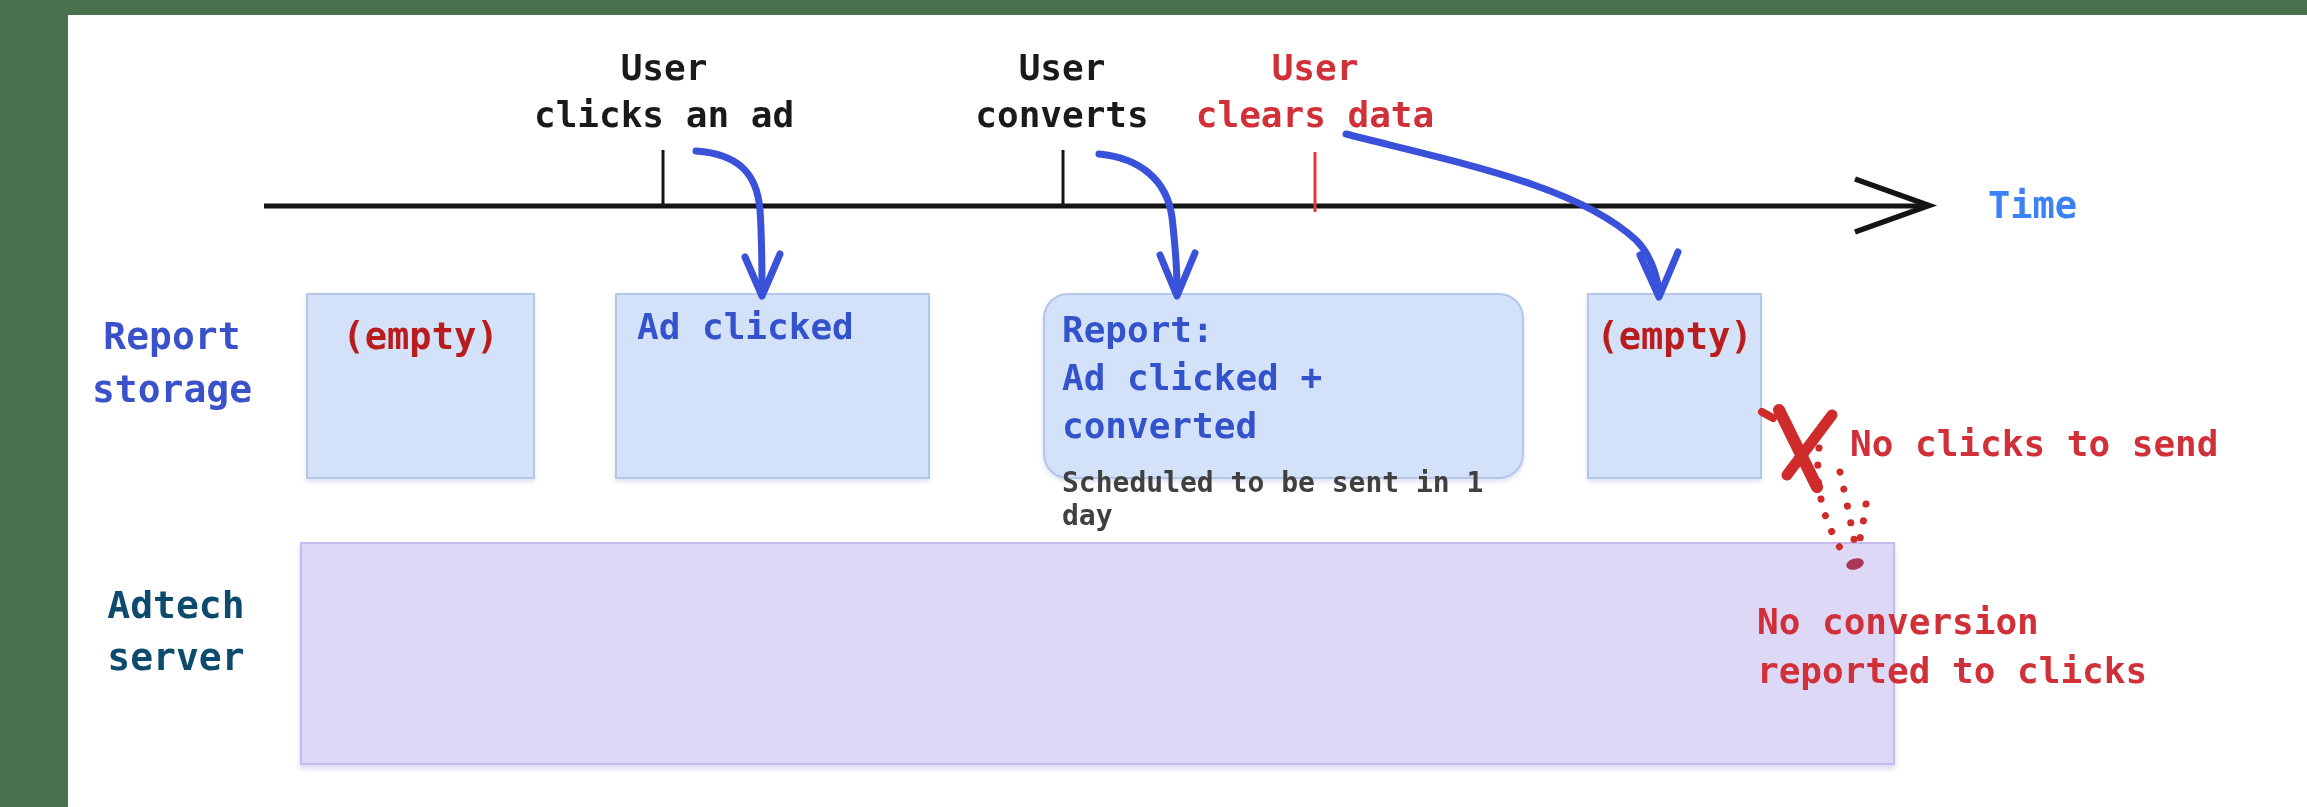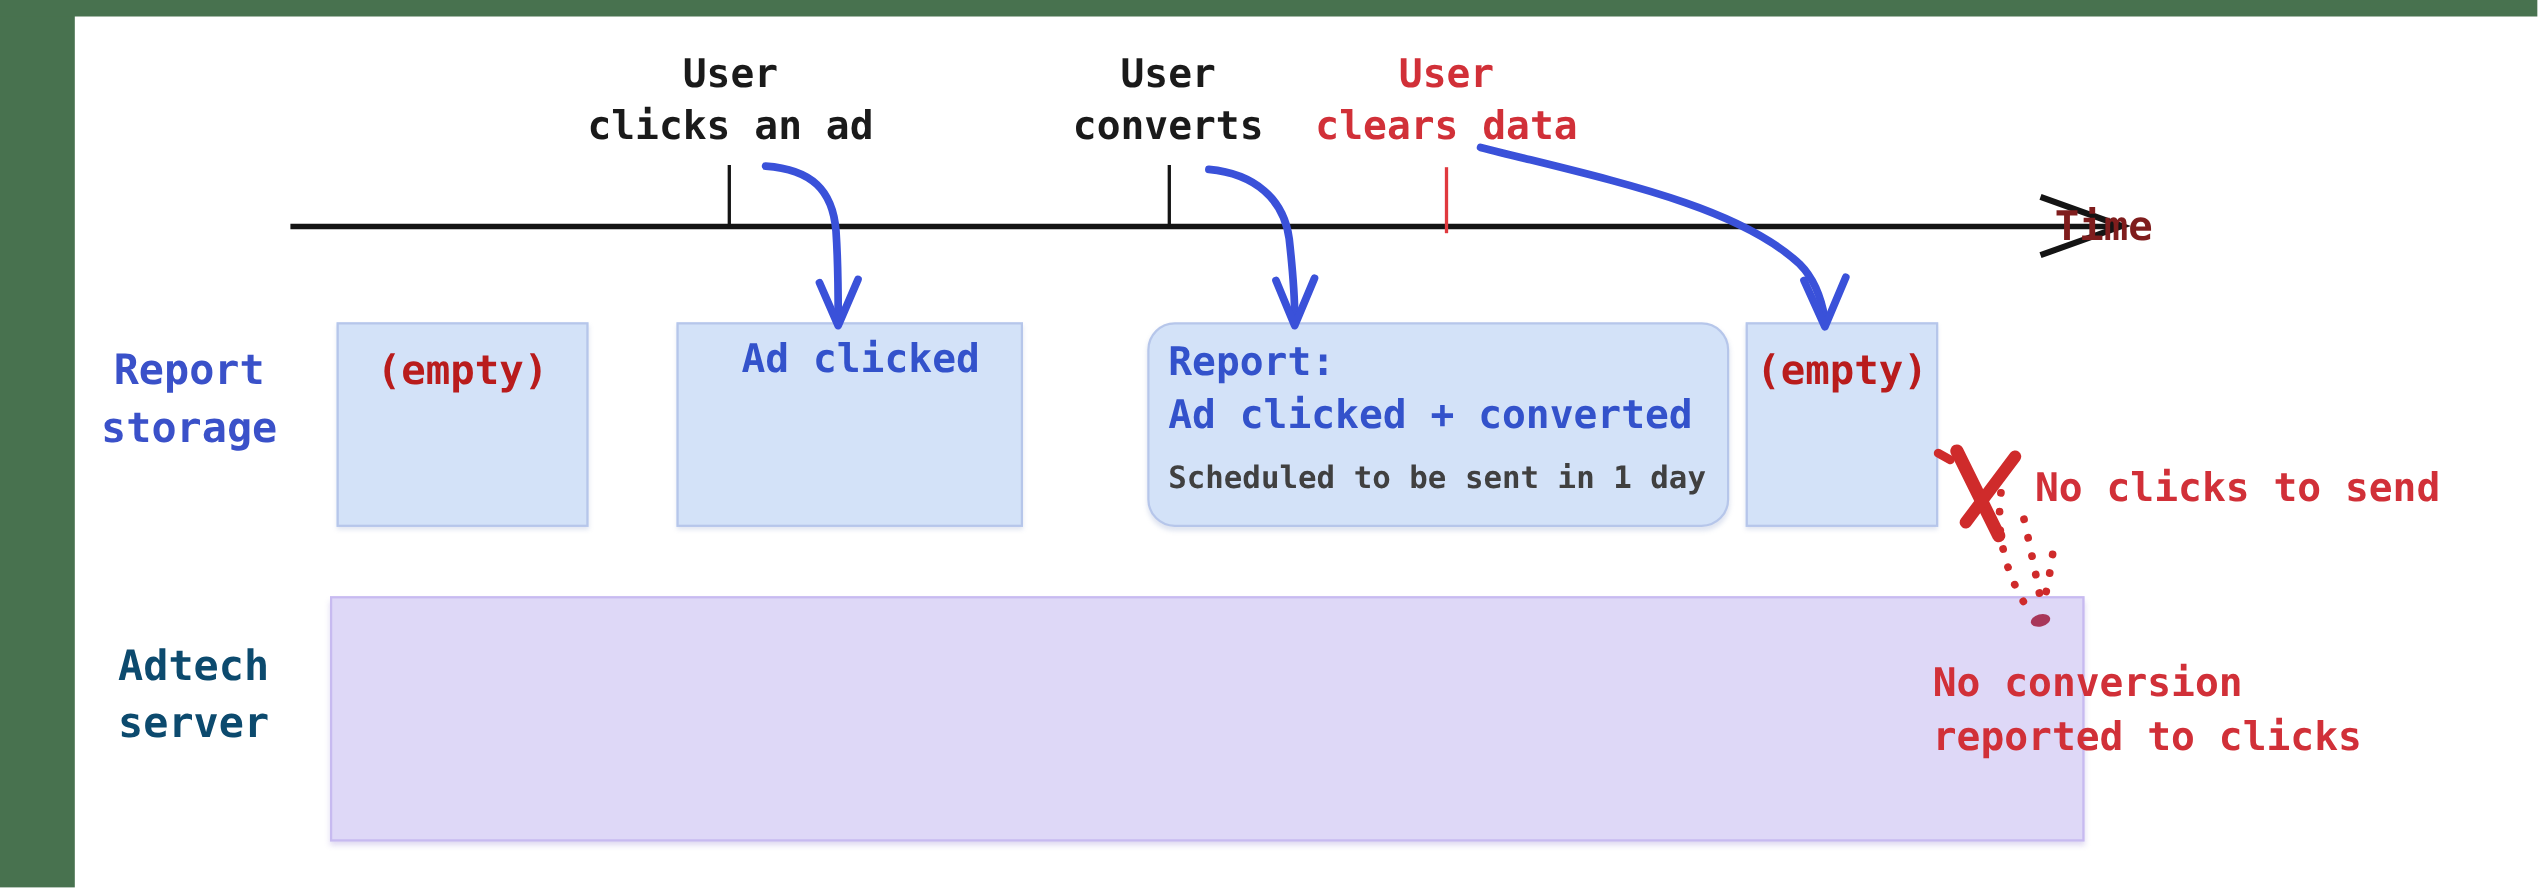--- a/index.html
+++ b/index.html
@@ -10,36 +10,36 @@
   
   .frame-left{position:absolute;left:0;top:0;width:68px;height:807px;background:#48724f;}
   .frame-top{position:absolute;left:0;top:0;width:2307px;height:15px;background:#48724f;}
 
   
   #overlay{position:absolute;left:0;top:0;width:2307px;height:807px;z-index:4;pointer-events:none;}
 
   
   .event{position:absolute;top:44px;text-align:center;font-size:36px;line-height:47px;color:#1a1a1a;z-index:5;white-space:nowrap;}
   .event--red{color:#d13038;}
-  .time-label{position:absolute;left:1868px;top:184px;font-size:37px;color:#7f1d1d;z-index:5;}
+  .time-label{position:absolute;left:1988px;top:184px;font-size:37px;color:#3b82f6;z-index:5;}
 
   
   .row-label{position:absolute;text-align:center;font-size:38px;z-index:5;}
   .row-label--storage{left:52px;top:310px;width:240px;line-height:53px;color:#3a51c9;}
   .row-label--server{left:56px;top:579px;width:240px;line-height:52px;color:#0c4a6e;}
 
   
   .sbox{position:absolute;top:293px;height:186px;background:#d3e2f8;border:2px solid #b6c6ea;
         box-sizing:border-box;z-index:2;box-shadow:0 3px 4px rgba(130,150,200,0.25);}
   .sbox--1{left:306px;width:229px;}
   .sbox--2{left:615px;width:315px;}
-  .sbox--3{left:1043px;width:529px;border-radius:25px;}
+  .sbox--3{left:1043px;width:481px;border-radius:25px;}
   .sbox--4{left:1587px;width:175px;}
   .sbox .empty-text{display:block;text-align:center;padding-top:20px;font-size:37px;color:#b91c1c;}
-  .sbox .main-text{display:block;padding:11px 0 0 20px;font-size:36px;color:#3352cb;margin-left:37px;}
+  .sbox .main-text{display:block;padding:11px 0 0 20px;font-size:36px;color:#3352cb;}
   .sbox .report-lines{display:block;padding:11px 0 0 17px;font-size:36px;line-height:48px;color:#3352cb;}
   .sbox .note-text{display:block;padding:16px 0 0 17px;font-size:28px;color:#404040;}
 
   
   .server-box{position:absolute;left:300px;top:542px;width:1595px;height:223px;background:#ded8f7;
         border:2px solid #c7baf0;box-sizing:border-box;z-index:1;box-shadow:0 4px 5px rgba(150,130,210,0.3);}
 
   
   .anno{position:absolute;color:#d13038;z-index:6;white-space:nowrap;}
   .anno--no-report{left:1850px;top:423px;font-size:36px;}

